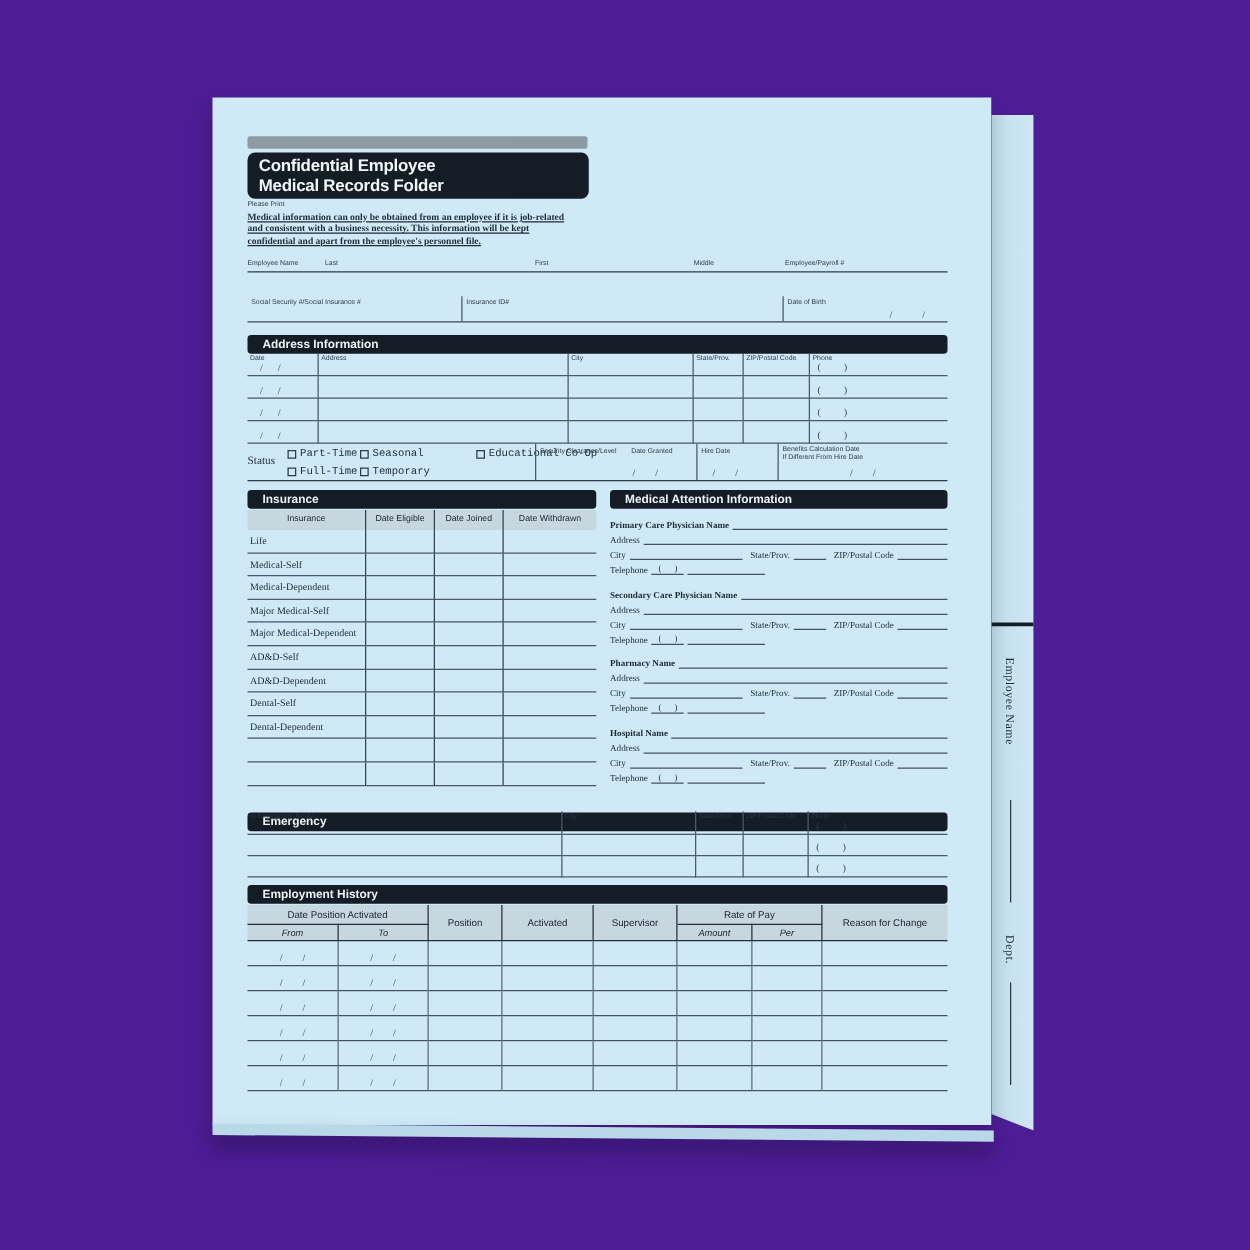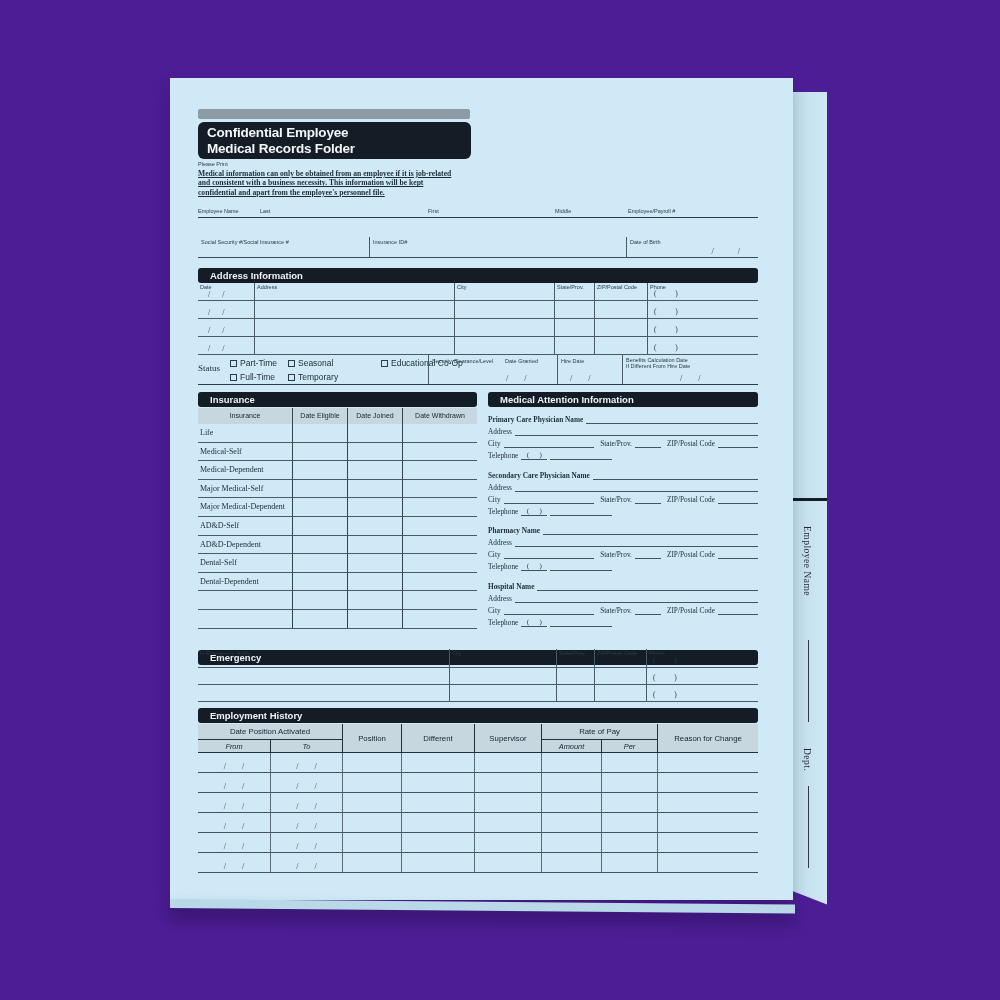--- a/index.html
+++ b/index.html
@@ -66,21 +66,21 @@
   .acell .slashes { position:absolute; left:10px; bottom:1px; }
   .paren { font-family:"Liberation Serif", serif; font-size:7.5px; color:#2b3b48; white-space:pre; }
   .acell .paren { position:absolute; left:6px; bottom:2px; }
 
   
   .status-row { position:absolute; left:28px; top:277px; width:560px; height:30px;
     border-bottom:1.4px solid #2b3b48; }
   .status-word { position:absolute; left:0; top:8px; font-family:"Liberation Serif", serif;
     font-size:9px; color:#1d2b38; }
   .cb-item { position:absolute; display:flex; align-items:center; gap:3px;
-    font-family:Liberation Sans, sans-serif; font-size:8.5px; color:#1d2b38;justify-content:space-between; }
+    font-family:Liberation Mono, monospace; font-size:8.5px; color:#1d2b38;justify-content:space-between; }
   .cb { width:7px; height:7px; border:1px solid #2b3b49; background:transparent; flex:none; }
   .vline { position:absolute; top:0; bottom:0; width:1px; background:#4a5a66; }
   .status-row .tiny { position:absolute; }
   .status-row .slashes { position:absolute; bottom:1px; }
 
   
   .ins-table { position:absolute; left:28px; top:330px; width:279px; }
   .ins-head { display:grid; grid-template-columns:95px 55px 55px 74px; height:16px;
     background:#c7d7e0; }
   .ins-head div { font-size:7px; color:#17242f; text-align:center; line-height:16px;
@@ -468,21 +468,21 @@
       <div class="ecell"></div>
       <div class="ecell lastcol">
           <span class="paren">(          )</span>
         </div>
     </div>
 
     <div class="sec-bar" style="left:28px; top:630px; width:560px;">Employment History</div>
     <div class="emp-head">
       <div class="hcell grp" style="grid-row:1; grid-column:1/3; border-right:.9px solid #22303c;">Date Position Activated</div>
       <div class="hcell span2" style="grid-column:3;">Position</div>
-      <div class="hcell span2" style="grid-column:4;">Different</div>
+      <div class="hcell span2" style="grid-column:4;">Activated</div>
       <div class="hcell span2" style="grid-column:5;">Supervisor</div>
       <div class="hcell grp" style="grid-row:1; grid-column:6/8; border-right:.9px solid #22303c;">Rate of Pay</div>
       <div class="hcell span2 lastcol" style="grid-column:8;">Reason for Change</div>
       <div class="hcell sub" style="grid-row:2; grid-column:1;">From</div>
       <div class="hcell sub" style="grid-row:2; grid-column:2;">To</div>
       <div class="hcell sub" style="grid-row:2; grid-column:6;">Amount</div>
       <div class="hcell sub" style="grid-row:2; grid-column:7;">Per</div>
     </div>
     <div class="emp-body">
       <div class="dcell">

